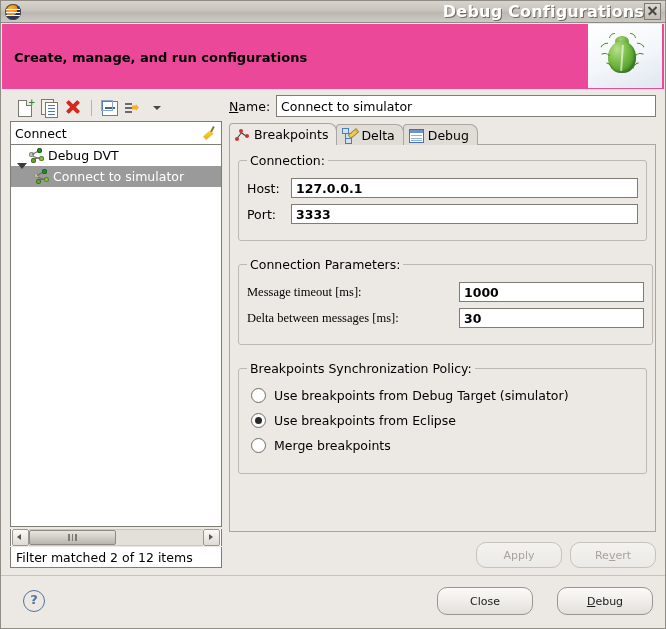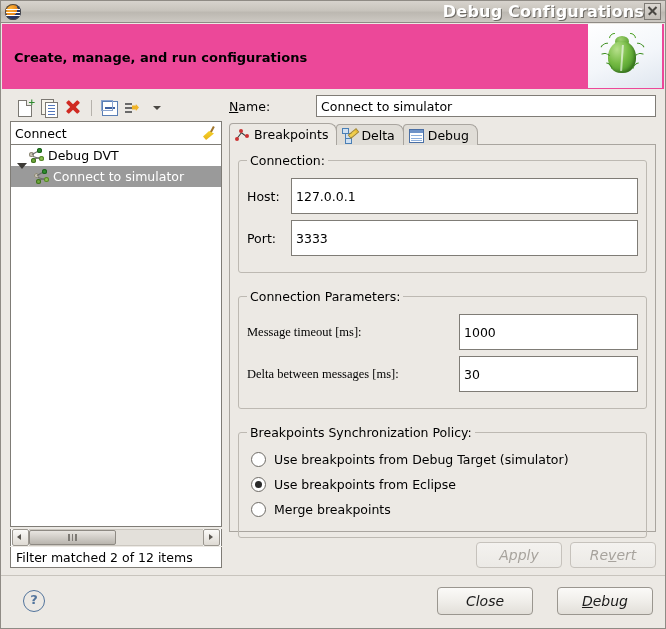--- a/index.html
+++ b/index.html
@@ -480,21 +480,20 @@
   .right-pane {
     position: absolute;
     left: 228px; right: 9px;
     top: 6px; bottom: 8px;
   }
   .name-row {
     display: flex;
     align-items: center;
     height: 22px;
     margin-bottom: 6px;
-    gap: 40px;
   }
   .name-label {
     font-size: 12.5px;
     margin-right: 6px;
   }
   .name-row input {
     flex: 1;
     height: 20px;
     border: 1px solid #7f7c76;
     background: #ffffff;
@@ -621,29 +620,30 @@
   .field-row {
     display: flex;
     align-items: center;
     margin: 4px 0 6px 0;
   }
   .field-row label {
     font-size: 12.5px;
     white-space: nowrap;
   }
   .field-row input.txt {
-    height: 36px;
+    height: 20px;
     border: 1px solid #7f7c76;
     background: #ffffff;
     font-family: inherit;
     font-size: 12.5px;
     padding: 0 4px;
     outline: none;
     color: #000;
     box-sizing: border-box;
+    font-weight: bold;
   }
   .lbl-host  { width: 44px; }
   .lbl-port  { width: 44px; }
   .lbl-param { width: 212px; font-family: Liberation Serif, serif; }
   .grow { flex: 1; }
 
   .radio-row {
     display: flex;
     align-items: flex-start;
     margin: 6px 0 10px 4px;
@@ -673,27 +673,26 @@
     position: absolute;
     right: 0;
     bottom: 0;
     display: flex;
     gap: 8px;
   }
   .btn {
     min-width: 86px;
     height: 26px;
     border: 1px solid #9a968f;
-    border-radius: 4px;
+    border-radius: 10px;
     background: linear-gradient(to bottom, #fbfaf8 0%, #f0eeea 50%, #e2dfd9 100%);
     font-family: inherit;
-    font-size: 14px;
+    font-size: 11px;
     color: #1b1b1b;
     cursor: default;
-    font-style: italic;
   }
   .btn.disabled {
     color: #a7a39d;
     border-color: #c6c2bc;
     background: linear-gradient(to bottom, #f4f2ef, #eceae6);
   }
   .btn u { text-decoration: underline; }
 
   
   .footer {

